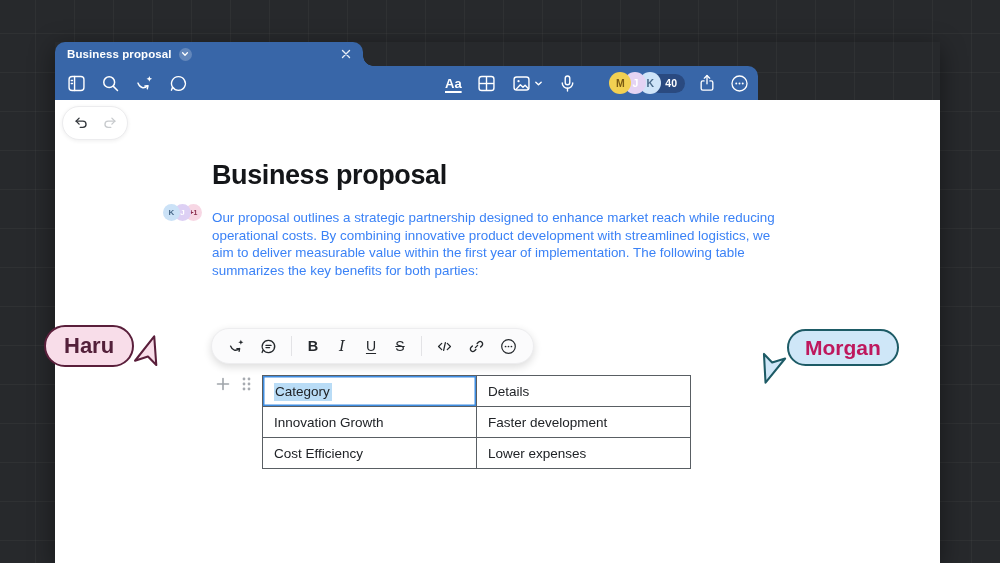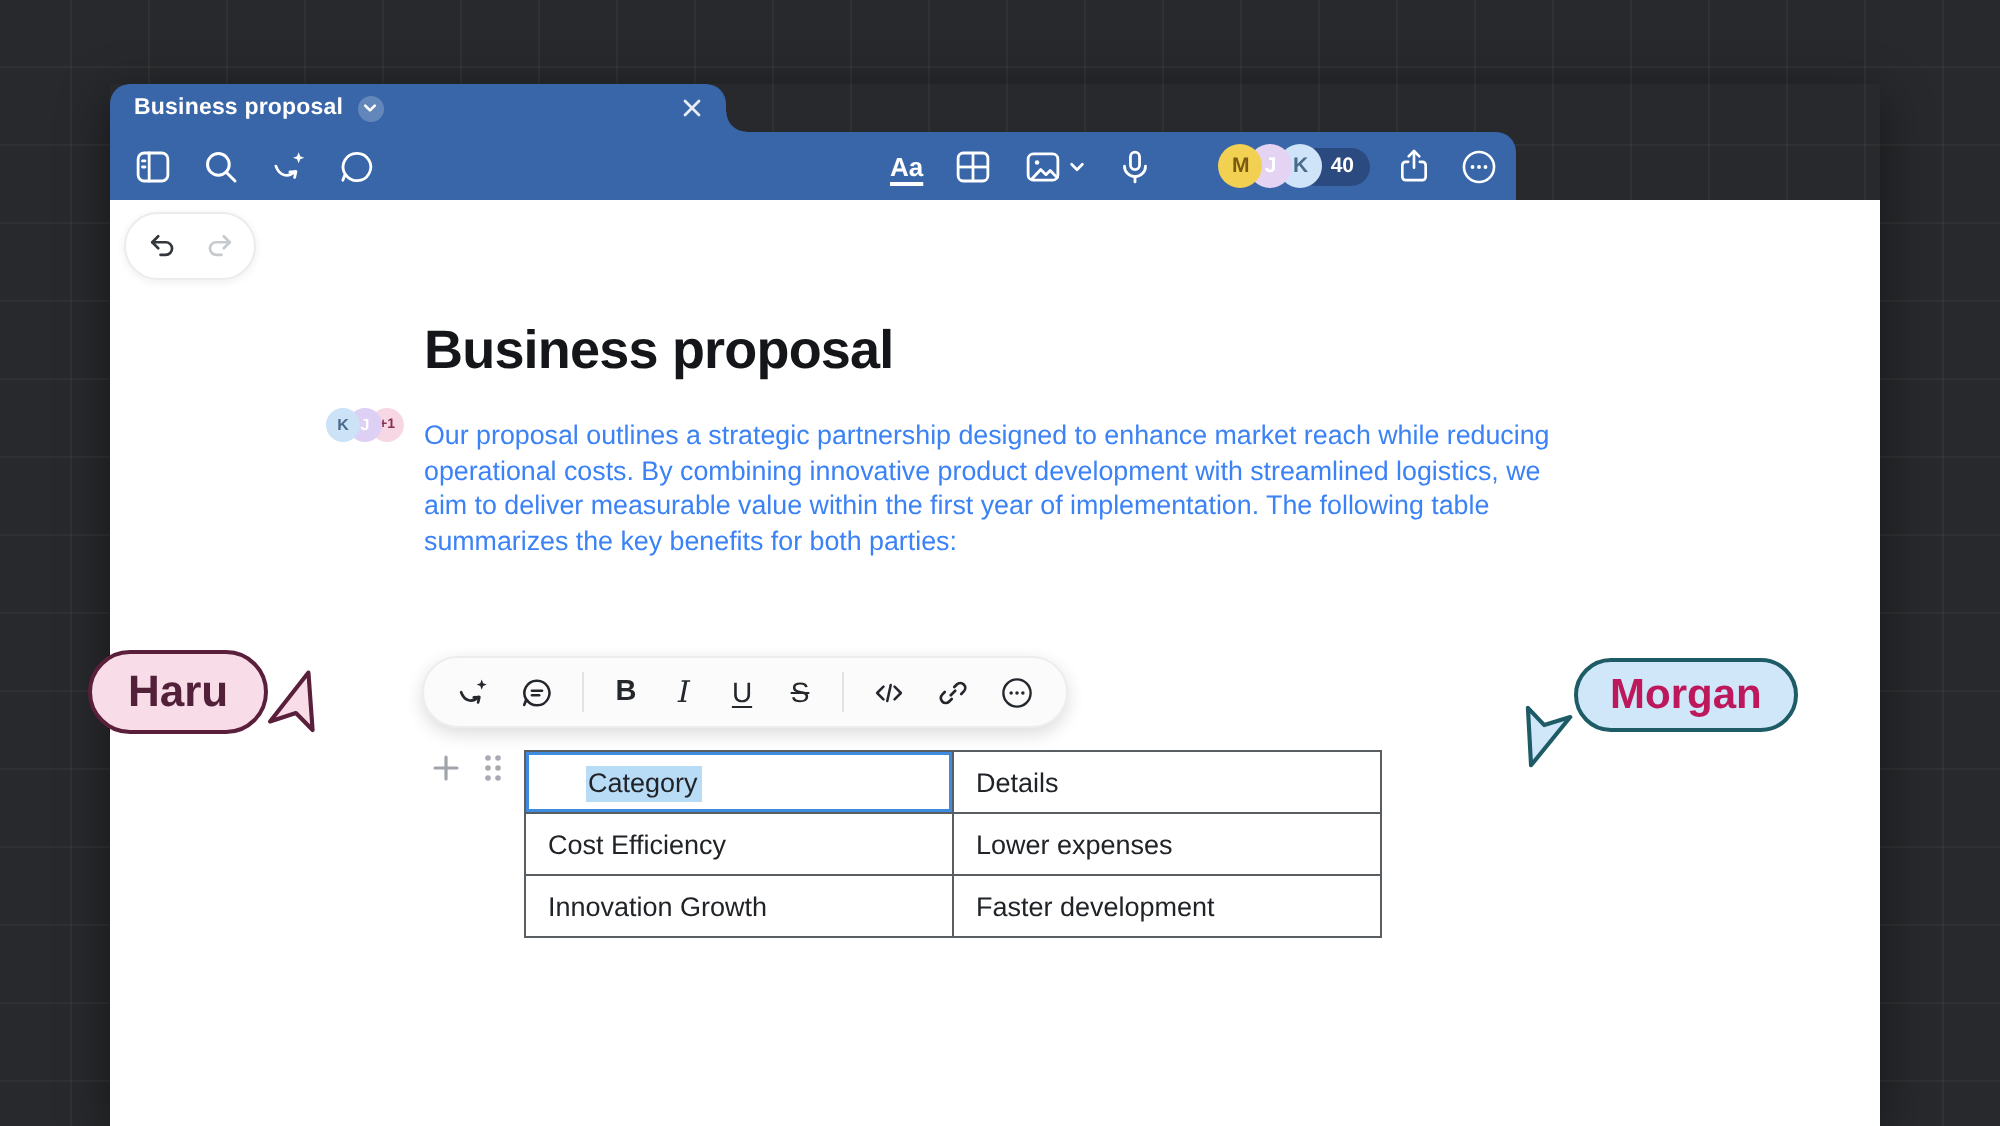--- a/index.html
+++ b/index.html
@@ -93,21 +93,21 @@
   .glyph-u { font-size:14px; text-decoration:underline; text-underline-offset:2px; }
   .glyph-s { font-size:14px; text-decoration:line-through; }
 
   .block-plus { position:absolute; left:160px; top:276px; color:#a0a5ab; }
   .block-drag { position:absolute; left:185px; top:275px; color:#a7abb1; }
 
   .doc-table { position:absolute; left:207px; top:275px; border-collapse:collapse; }
   .doc-table td { width:214px; height:31px; border:1px solid #595e63;
          padding:0 11px; font-size:13.5px; color:#202327; background:#fff; }
   .doc-table td.selected { box-shadow:inset 0 0 0 1.5px #3e8ce0; }
-  .hl { background:#b9dcf6; padding:1px 2px 2px 1px;margin-left:19px; }
+  .hl { background:#b9dcf6; padding:1px 2px 2px 1px; }
 
   
   .collab-pill { position:absolute; display:flex; align-items:center;
          font-weight:700; border-style:solid; }
   .haru-pill { left:44px; top:306px; height:42px; padding:0 18px;
          background:#f8dde9; border:2.5px solid #5a1f3b; border-radius:22px;
          color:#53203a; font-size:22px;margin-top:19px; }
   .morgan-pill { left:787px; top:329px; height:37px; padding:0 16px;
          background:#cfe7f8; border:2.5px solid #1d5b66; border-radius:19px;
          color:#be185d; font-size:21px; }
@@ -311,26 +311,26 @@
         </svg>
       </span>
 
       <table class="doc-table">
         <tbody>
           <tr>
             <td class="selected"><span class="hl">Category</span></td>
             <td>Details</td>
           </tr>
           <tr>
+            <td>Innovation Growth</td>
+            <td>Faster development</td>
+          </tr>
+          <tr>
             <td>Cost Efficiency</td>
             <td>Lower expenses</td>
-          </tr>
-          <tr>
-            <td>Innovation Growth</td>
-            <td>Faster development</td>
           </tr>
         </tbody>
       </table>
 
     </div>
   </div>
 
   <div class="collab-pill haru-pill">
     <span>Haru</span>
   </div>

